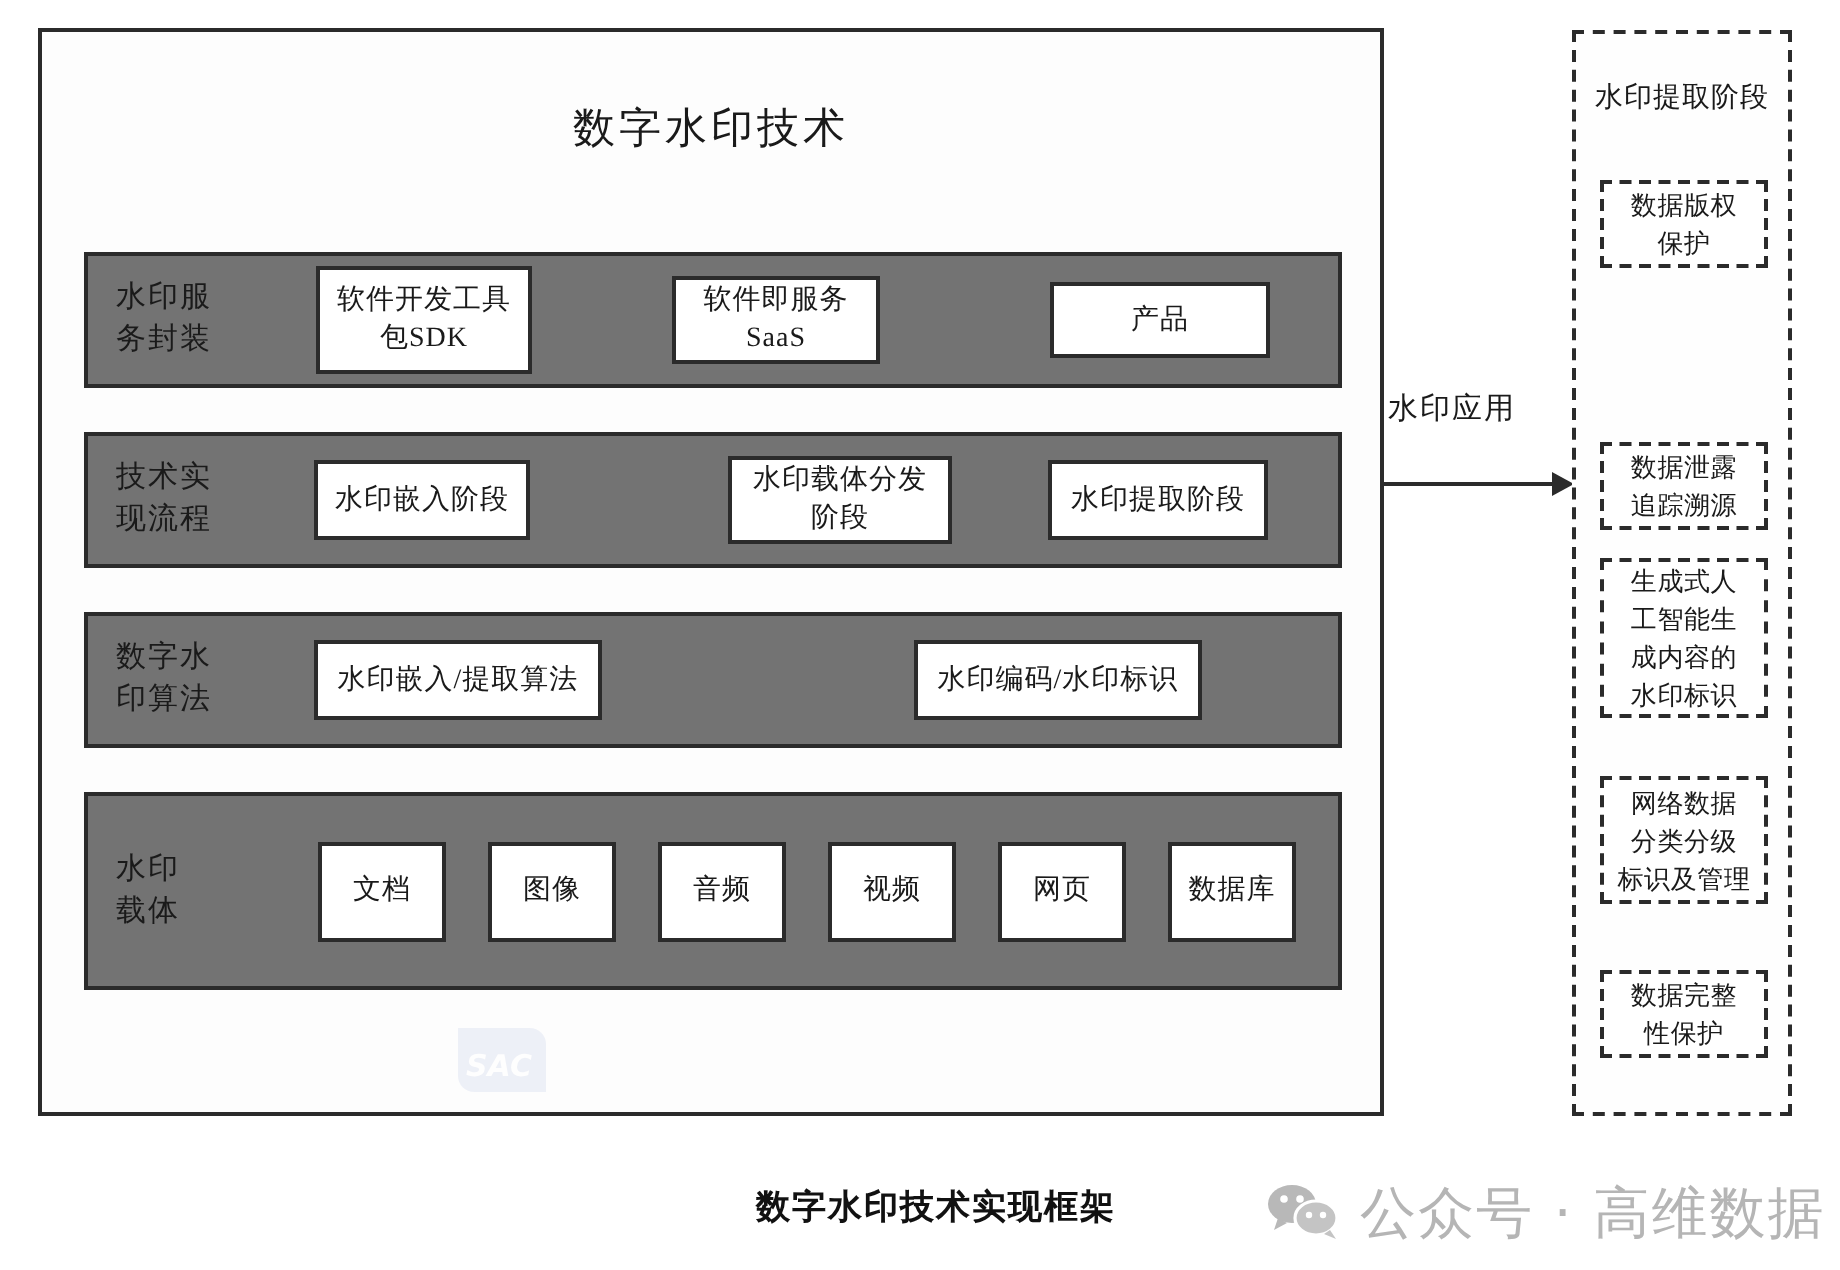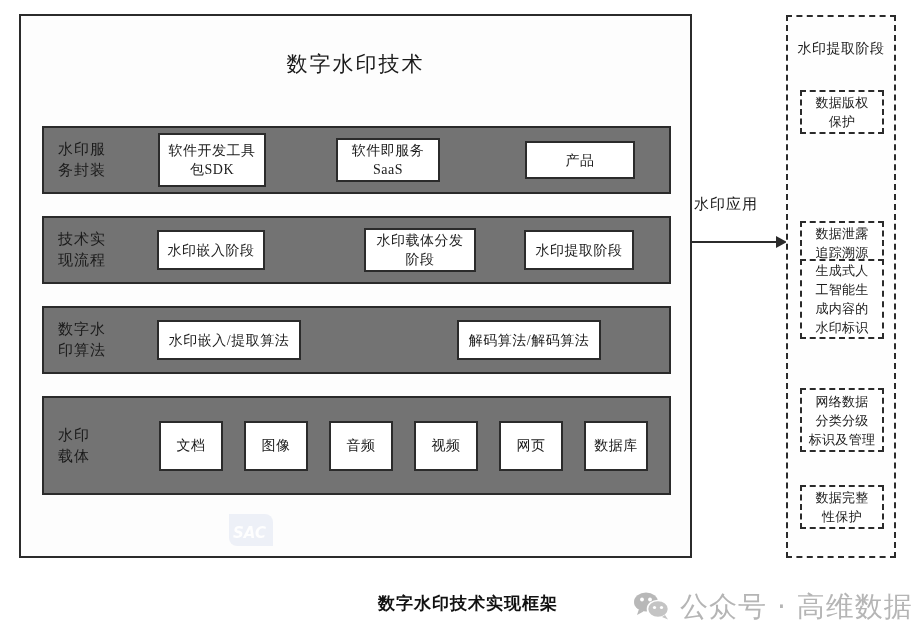--- a/index.html
+++ b/index.html
@@ -179,21 +179,21 @@
     align-items: center;
     justify-content: center;
     text-align: center;
     font-size: 13px;
     line-height: 19px;
     letter-spacing: 0.3px;
     background: #ffffff;
   }
   #scene-0 { top: 73px;  height: 44px; }
   #scene-1 { top: 158px; height: 44px; margin-top: 46px; }
-  #scene-2 { top: 242px; height: 80px; font-family: Liberation Serif, serif; }
+  #scene-2 { top: 262px; height: 80px; font-family: Liberation Serif, serif; }
   #scene-3 { top: 371px; height: 64px; }
   #scene-4 { top: 468px; height: 44px; }
 
   
   #caption {
     position: absolute;
     left: 378px;
     top: 592px;
     font-size: 17px;
     font-weight: bold;
@@ -238,21 +238,21 @@
   <div class="layer-row" id="row-1">
     <div class="row-label">技术实<br>现流程</div>
     <div class="node n0">水印嵌入阶段</div>
     <div class="node n1">水印载体分发<br>阶段</div>
     <div class="node n2">水印提取阶段</div>
   </div>
 
   <div class="layer-row" id="row-2">
     <div class="row-label">数字水<br>印算法</div>
     <div class="node n0">水印嵌入/提取算法</div>
-    <div class="node n1">解码算法/解码算法</div>
+    <div class="node n1">水印编码/水印标识</div>
   </div>
 
   <div class="layer-row" id="row-3">
     <div class="row-label">水印<br>载体</div>
     <div class="node n c0">文档</div>
     <div class="node n c1">图像</div>
     <div class="node n c2">音频</div>
     <div class="node n c3">视频</div>
     <div class="node n c4">网页</div>
     <div class="node n c5">数据库</div>

